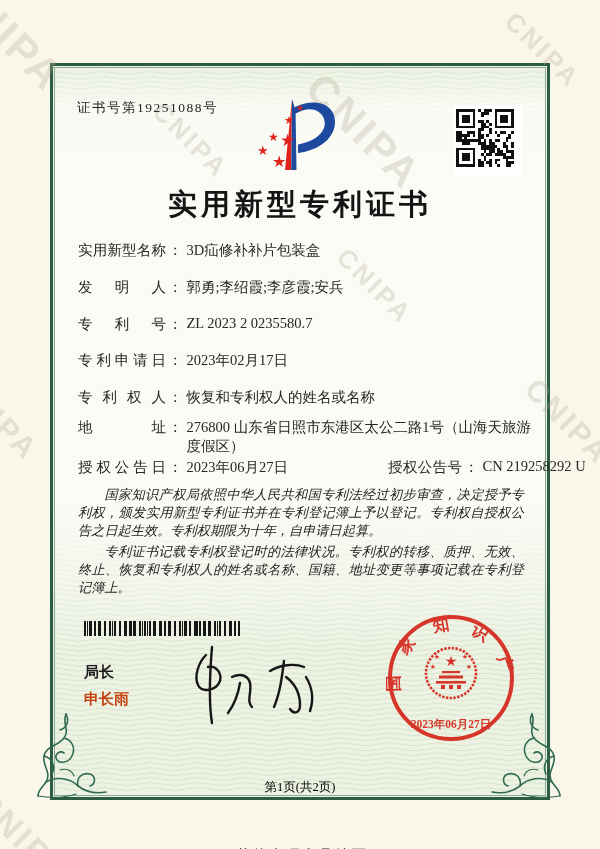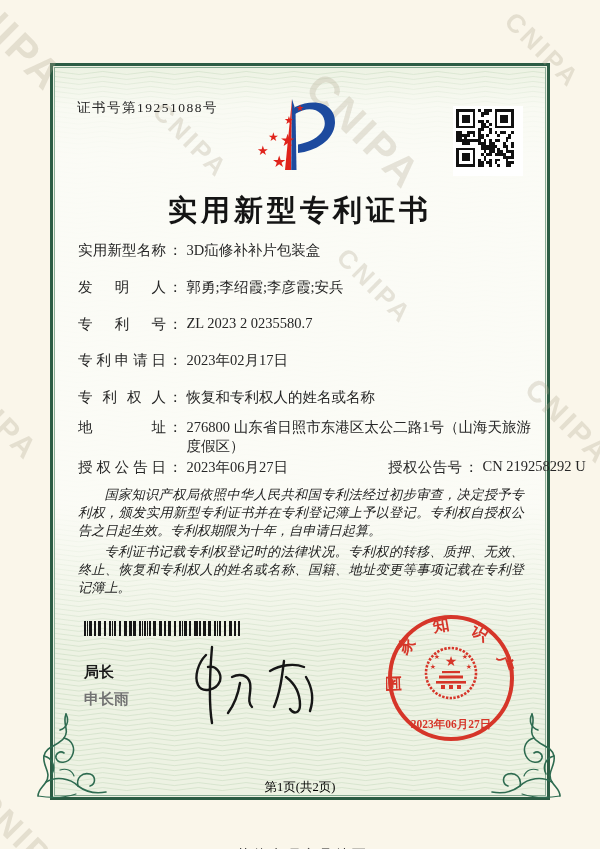--- a/index.html
+++ b/index.html
@@ -36,21 +36,21 @@
       rgba(252,252,247,.94) 90px,
       rgba(252,252,247,.94) 60%,
       rgba(252,252,247,.45) 71%,
       rgba(252,252,247,0) 80%);
   }
   
   .content{position:absolute;inset:0;z-index:2;}
   .cert-no{left:77px;top:99px;font-size:13.5px;letter-spacing:1.5px;}
   .title{
     left:0;top:185px;width:100%;text-align:center;
-    font-size:29px;font-weight:bold;letter-spacing:4px;color:#141414;margin-top:6px;
+    font-size:29px;font-weight:bold;letter-spacing:4px;color:#141414;
   }
   
   .logo{left:255px;top:96px;width:90px;height:84px;}
   .logo .star{position:absolute;color:#e0231b;line-height:1;font-family:"DejaVu Sans",sans-serif;}
   
   .qrbox{left:453px;top:106px;width:64px;height:64px;background:#ffffff;padding:3px;}
   
   .row{position:absolute;left:78px;font-size:14.5px;white-space:nowrap;}
   .flabel{
     display:inline-block;width:88px;
@@ -74,21 +74,21 @@
     left:84px;top:621px;width:156px;height:15px;
     background:
       repeating-linear-gradient(90deg,#161616 0 2px,rgba(0,0,0,0) 2px 5px),
       repeating-linear-gradient(90deg,#161616 0 1px,rgba(0,0,0,0) 1px 7px),
       repeating-linear-gradient(90deg,rgba(0,0,0,0) 0 3px,#161616 3px 4px,rgba(0,0,0,0) 4px 11px);
   }
   
   .sig-title{left:84px;top:663px;font-size:15px;font-weight:bold;
     font-family:"Liberation Sans","DejaVu Sans",sans-serif;color:#1c1c1c;}
   .sig-name{left:84px;top:690px;font-size:15px;font-weight:bold;
-    font-family:"Liberation Sans","DejaVu Sans",sans-serif;color:#737373;}
+    font-family:"Liberation Sans","DejaVu Sans",sans-serif;color:#c2410c;}
   .sig-svg{left:168px;top:643px;}
   
   .seal{left:386px;top:613px;opacity:.93;}
   
   .orn-bl{left:36px;top:712px;}
   .orn-br{left:490px;top:712px;transform:scaleX(-1);}
   
   .footer-page{left:0;top:779px;width:100%;text-align:center;font-size:12.5px;color:#000000;}
   .footer-note{
     left:0;top:846px;width:100%;text-align:center;

